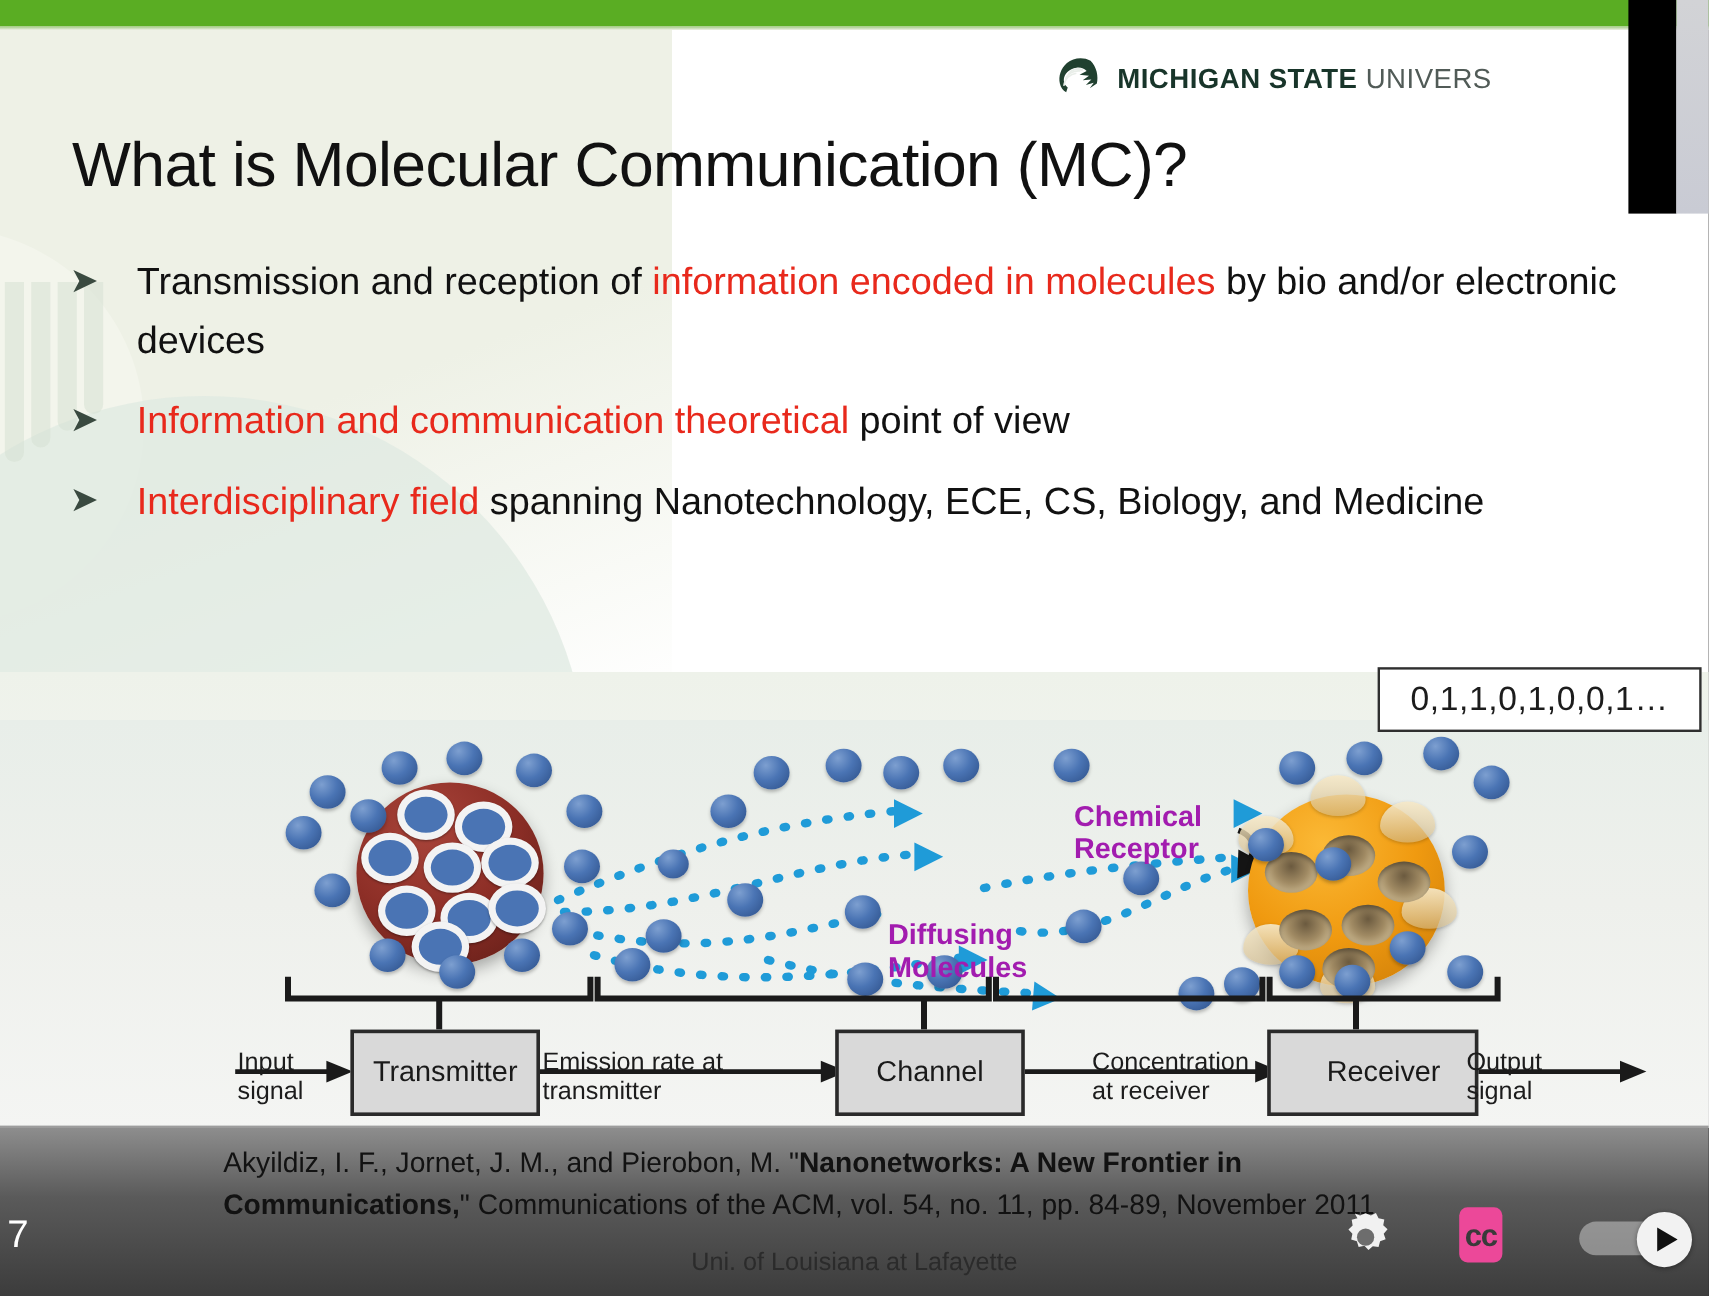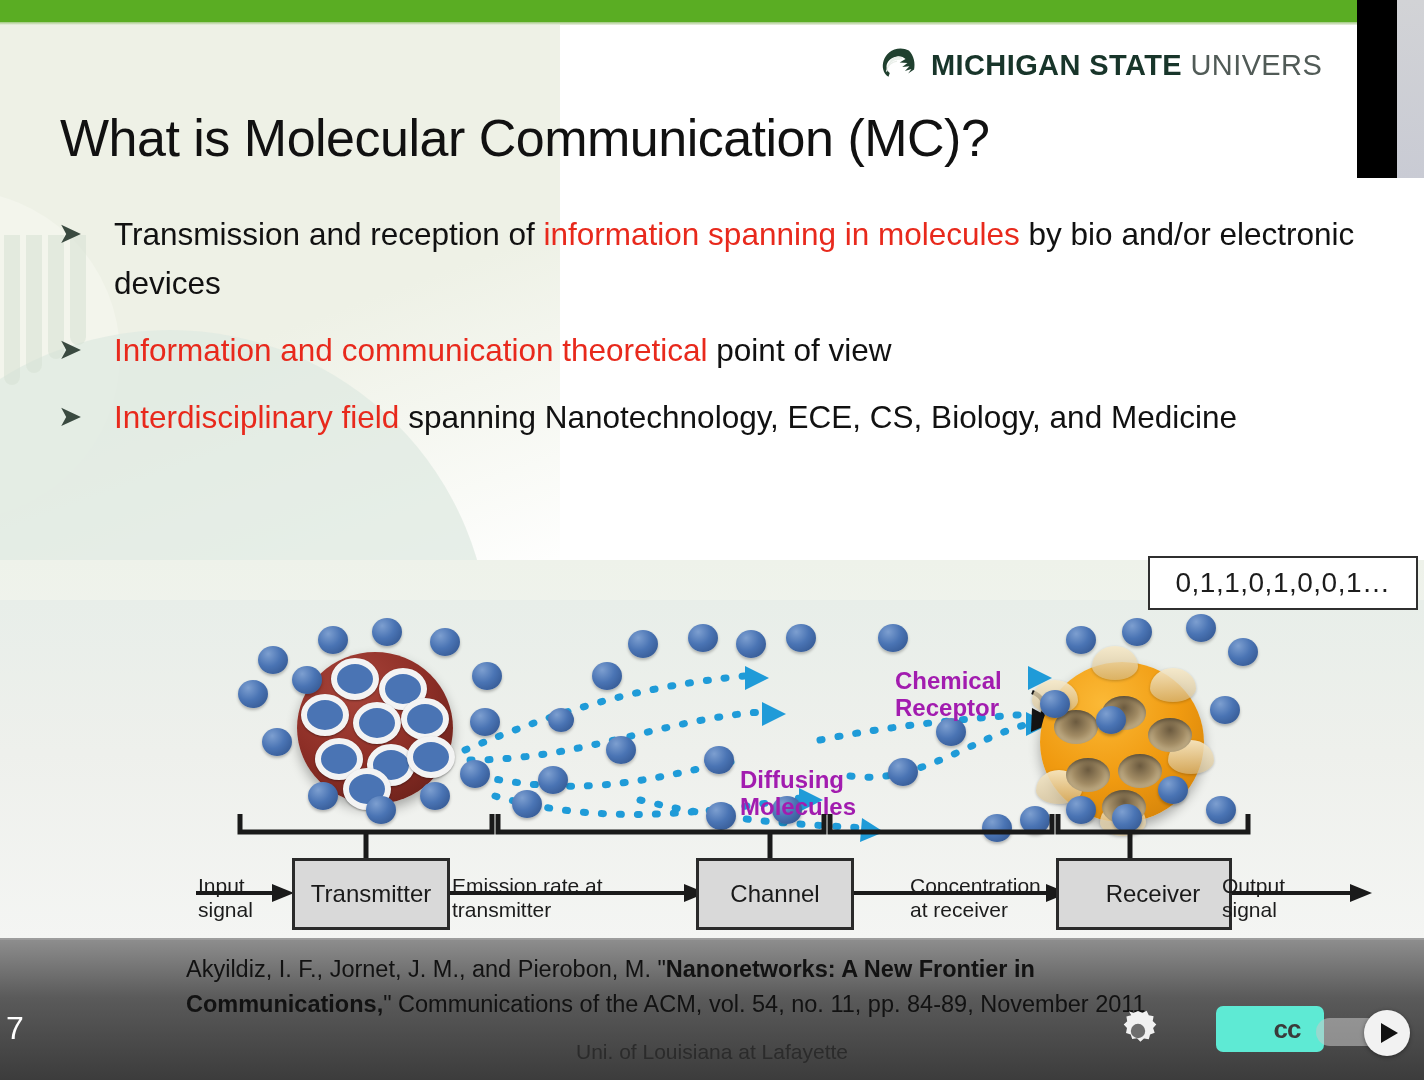--- a/index.html
+++ b/index.html
@@ -26,21 +26,21 @@
         background:linear-gradient(180deg,#eef2ea 0%,#f2f4f0 40%,#ffffff 100%);}
 
   
   .letterbox{position:absolute;left:1357px;top:0px;width:40px;height:178px;background:#000;z-index:40;}
   .letterbox-edge{position:absolute;left:1397px;top:0px;width:27px;height:178px;
         background:linear-gradient(180deg,#d2d3d6,#c9cbd4);z-index:40;}
 
   
   .msu{position:absolute;left:876px;top:44px;display:flex;align-items:center;gap:13px;z-index:30;}
   .msu-helmet{width:42px;height:42px;}
-  .msu-text{font-size:29px;letter-spacing:.4px;white-space:nowrap;color:#2b3b34;}
+  .msu-text{font-size:23px;letter-spacing:.4px;white-space:nowrap;color:#2b3b34;}
   .msu-text b{font-weight:bold;color:#18352a;}
   .msu-text span{font-weight:normal;color:#515b57;}
 
   
   .title{position:absolute;left:60px;top:108px;font-size:52px;color:#111;
         letter-spacing:-.5px;white-space:nowrap;}
 
   
   .bullets{position:absolute;left:58px;top:210px;width:1340px;}
   .bullet{display:flex;align-items:flex-start;margin-bottom:18px;}
@@ -93,23 +93,23 @@
   .cite{position:absolute;left:186px;top:952px;width:1010px;font-size:23.5px;
       line-height:1.5;color:#121212;z-index:15;}
   .cite b{font-weight:bold;}
   .bottombar{position:absolute;left:0;top:938px;width:1424px;height:142px;
       background:linear-gradient(180deg,rgba(150,150,150,.92) 0%,rgba(92,92,92,.95) 42%,rgba(60,60,60,.97) 100%);z-index:10;}
   .pagenum{position:absolute;left:6px;top:1010px;font-size:32px;color:#fff;z-index:20;}
   .footer{position:absolute;left:0;top:1040px;width:1424px;text-align:center;
       font-size:21px;color:#2b2b2b;z-index:20;}
   .ctrl{position:absolute;z-index:25;cursor:pointer;}
   #gear{left:1112px;top:1005px;width:52px;height:52px;}
-  #cc{left:1216px;top:1006px;width:74px;height:46px;background:#5eead4;border-radius:7px;
+  #cc{left:1216px;top:1006px;width:36px;height:46px;background:#ec4899;border-radius:7px;
       display:flex;align-items:center;justify-content:center;
-      font-size:26px;font-weight:bold;color:#3a3a3a;letter-spacing:-1px;padding-left:34px;}
+      font-size:26px;font-weight:bold;color:#3a3a3a;letter-spacing:-1px;}
   #playtoggle{left:1316px;top:1010px;width:94px;height:44px;}
   .tog-track{position:absolute;left:0;top:8px;width:70px;height:28px;border-radius:14px;
       background:rgba(200,200,200,.55);}
   .tog-knob{position:absolute;left:48px;top:0px;width:46px;height:46px;border-radius:50%;
       background:#f2f2f2;display:flex;align-items:center;justify-content:center;
       box-shadow:0 1px 4px rgba(0,0,0,.4);}
   .tog-knob i{display:block;width:0;height:0;border-left:17px solid #111;
       border-top:10px solid transparent;border-bottom:10px solid transparent;margin-left:5px;}
 </style>
 </head>
@@ -144,21 +144,21 @@
       </span>
       <span class="msu-text"><b>MICHIGAN STATE</b> <span>UNIVERS</span></span>
     </div>
 
     <div class="title">What is Molecular Communication (MC)?</div>
 
     <div class="bullets">
 
       <div class="bullet">
         <div class="chev">➤</div>
-        <div class="btext"><span>Transmission and reception of </span><span class="red">information spanning in molecules</span><span> by bio and/or electronic devices</span></div>
+        <div class="btext"><span>Transmission and reception of </span><span class="red">information encoded in molecules</span><span> by bio and/or electronic devices</span></div>
       </div>
 
       <div class="bullet">
         <div class="chev">➤</div>
         <div class="btext"><span class="red">Information and communication theoretical</span><span> point of view</span></div>
       </div>
 
       <div class="bullet">
         <div class="chev">➤</div>
         <div class="btext"><span class="red">Interdisciplinary field</span><span> spanning Nanotechnology, ECE, CS, Biology, and Medicine</span></div>

